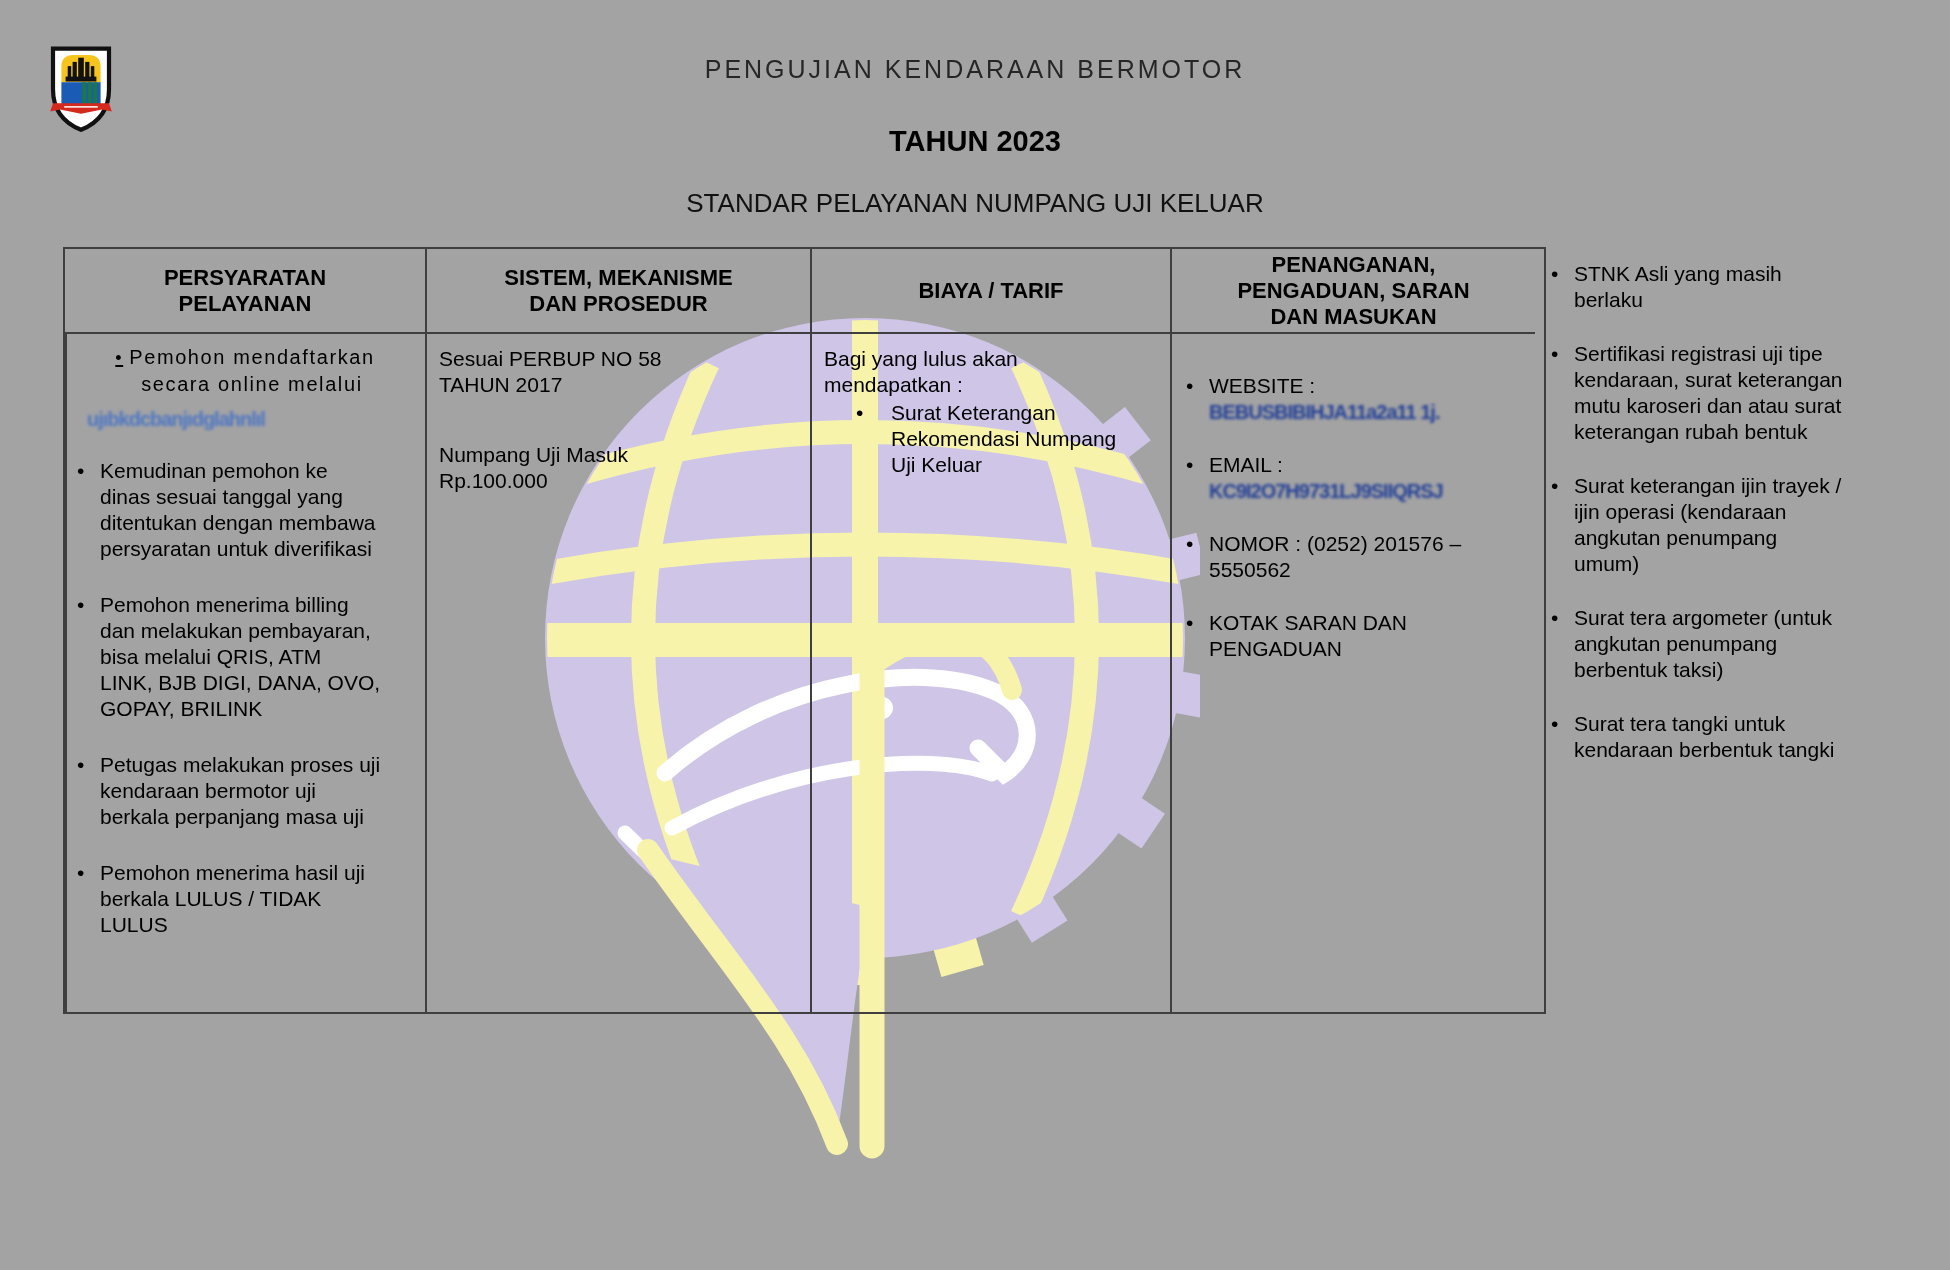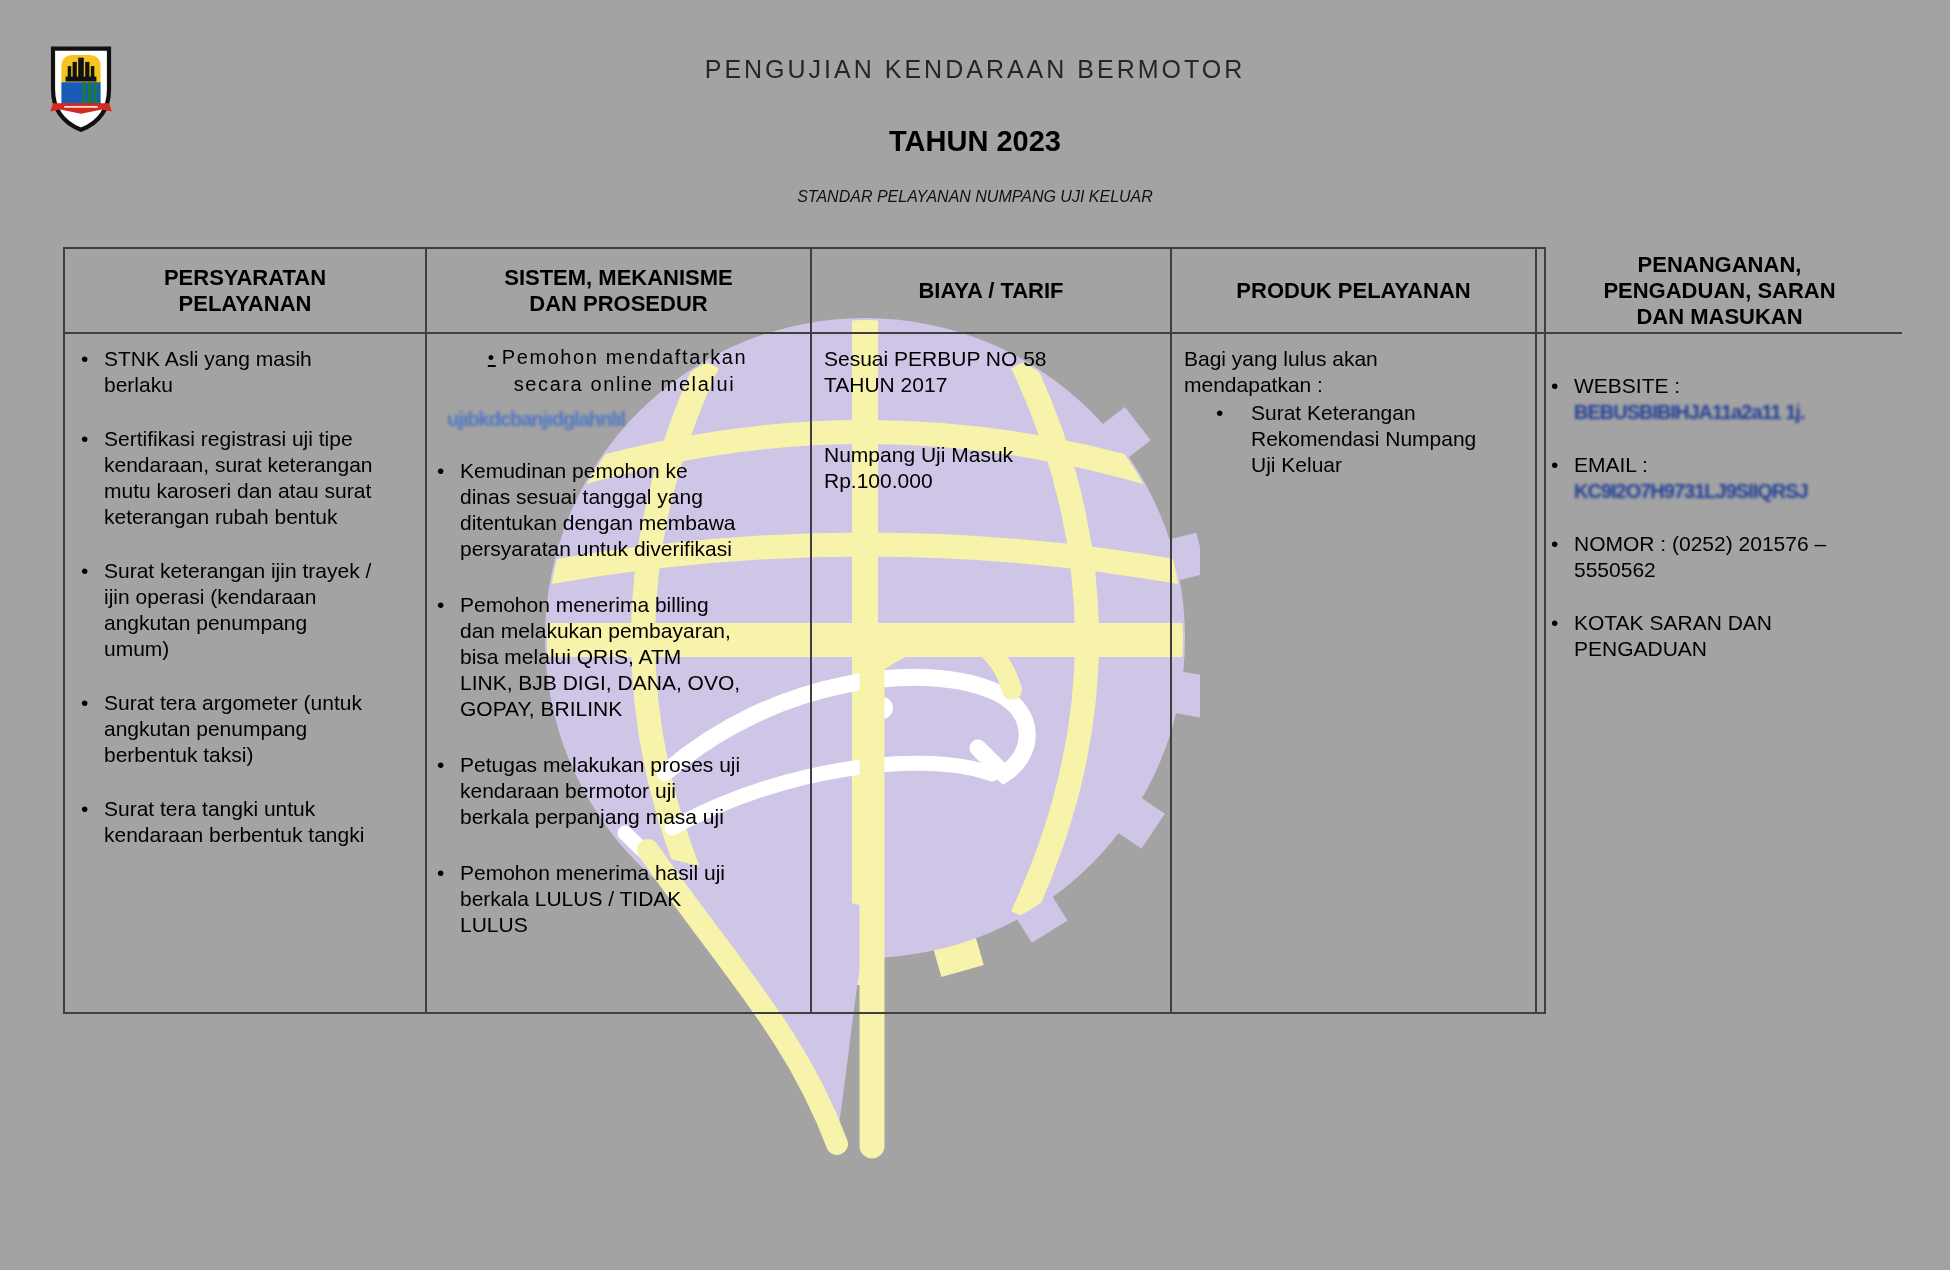--- a/index.html
+++ b/index.html
@@ -6,21 +6,21 @@
   .page{position:relative;width:1950px;height:1270px;background:#a3a3a3;overflow:hidden;
         font-family:"Liberation Sans", sans-serif;color:#000;}
   .pre{white-space:pre-line;}
 
   
   .doc-title{position:absolute;left:0;top:55px;width:100%;text-align:center;
              font-size:25px;letter-spacing:3px;color:#262626;}
   .doc-year{position:absolute;left:0;top:125px;width:100%;text-align:center;
             font-size:29px;font-weight:bold;color:#000;}
   .doc-subtitle{position:absolute;left:0;top:188px;width:100%;text-align:center;
-            font-size:16px;color:#111;font-style:italic;}
+            font-size:26px;color:#111;}
 
   
   .seal{position:absolute;left:46px;top:40px;width:70px;height:97px;}
 
   
   .watermark{position:absolute;left:540px;top:268px;width:660px;height:900px;z-index:0;pointer-events:none;}
 
   
   .svc-table{position:absolute;left:63px;top:247px;width:1483px;z-index:1;
              display:grid;grid-template-columns:360px 385px 360px 365px 367px;
@@ -143,21 +143,20 @@
     <path d="M 332 398 C 400 348 455 362 472 422" stroke="#f7f3ab" stroke-width="20" fill="none" stroke-linecap="round"></path>
   </svg>
 
   <div class="svc-table">
 
     <div class="th pre">PERSYARATAN
 PELAYANAN</div>
     <div class="th pre bl">SISTEM, MEKANISME
 DAN PROSEDUR</div>
     <div class="th pre bl">BIAYA / TARIF</div>
-    <div class="th pre bl">PRODUK PELAYANAN</div>
     <div class="th pre bl">PENANGANAN,
 PENGADUAN, SARAN
 DAN MASUKAN</div>
 
     <div class="td col1" style="padding-left:16px;">
       <div class="bullet-item first">
         <span class="bullet">•</span>
         <span class="btxt pre">STNK Asli yang masih
 berlaku</span>
       </div>

